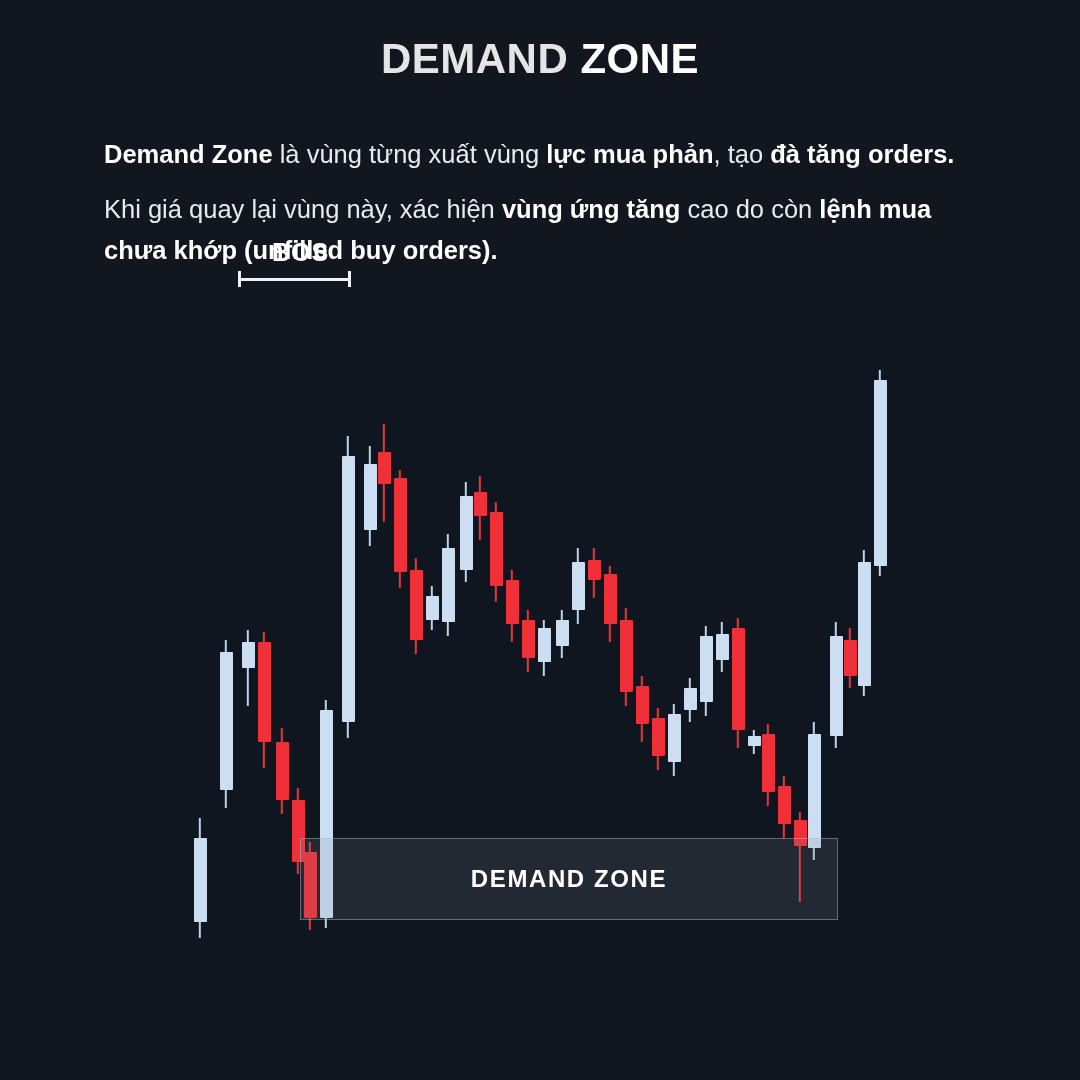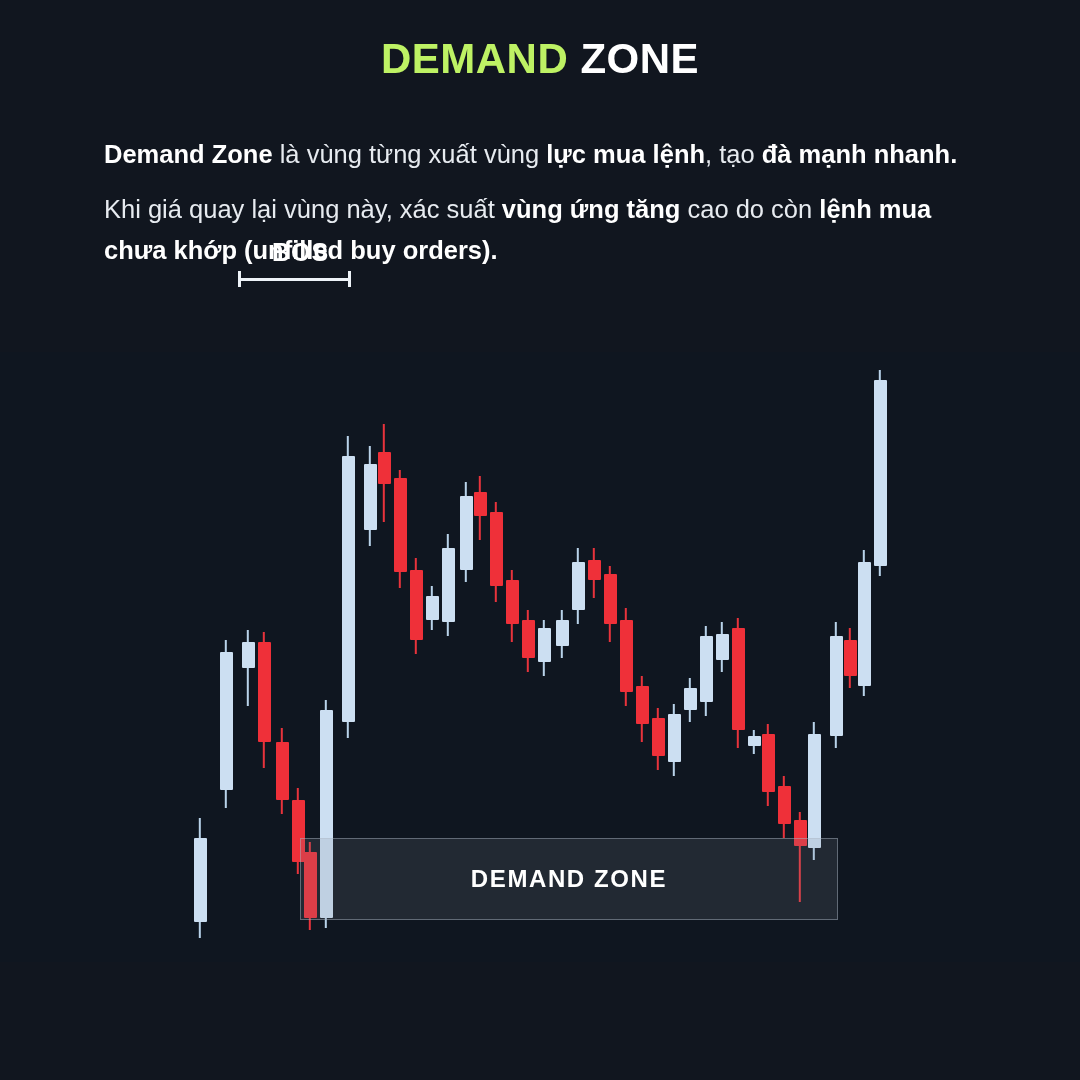--- a/index.html
+++ b/index.html
@@ -14,21 +14,21 @@
 
   
   .title-wrap{
     position:absolute;top:38px;left:0;width:1080px;
     text-align:center;
   }
   .title{
     font-size:42px;font-weight:bold;letter-spacing:0.5px;
     line-height:1;
   }
-  .title .red{color:#bef264;}
+  .title .red{color:#e5e5e5;}
   .title .white{color:#ffffff;}
 
   
   .copy{
     position:absolute;left:104px;top:134px;width:890px;
     color:#e7ebf0;
     font-size:25.5px;
     line-height:41px;
     font-weight:400;
   }
@@ -87,22 +87,22 @@
 
 <div id="root">
 
   <div class="title-wrap">
     <div class="title">
       <span class="red">DEMAND</span><span> </span><span class="white">ZONE</span>
     </div>
   </div>
 
   <div class="copy">
-    <p class="para"><b>Demand Zone</b><span> là vùng từng xuất vùng </span><b>lực mua lệnh</b><span>, tạo </span><b>đà mạnh nhanh.</b></p>
-    <p class="para"><span>Khi giá quay lại vùng này, xác suất </span><b>vùng ứng tăng</b><span> cao do còn </span><b>lệnh mua chưa khớp (unfilled buy orders).</b></p>
+    <p class="para"><b>Demand Zone</b><span> là vùng từng xuất vùng </span><b>lực mua phản</b><span>, tạo </span><b>đà tăng orders.</b></p>
+    <p class="para"><span>Khi giá quay lại vùng này, xác hiện </span><b>vùng ứng tăng</b><span> cao do còn </span><b>lệnh mua chưa khớp (unfilled buy orders).</b></p>
   </div>
 
   <div class="chart">
     <div class="chart-inner" id="candles-layer">
         <div class="candle up" style="left: 193.5px; top: 466px; width: 13px; height: 120px;">
           <div class="wick" style="top: 0px; height: 120px;"></div>
           <div class="body" style="top: 20px; height: 84px;"></div>
         </div>
         <div class="candle up" style="left: 219.5px; top: 288px; width: 13px; height: 168px;">
           <div class="wick" style="top: 0px; height: 168px;"></div>

